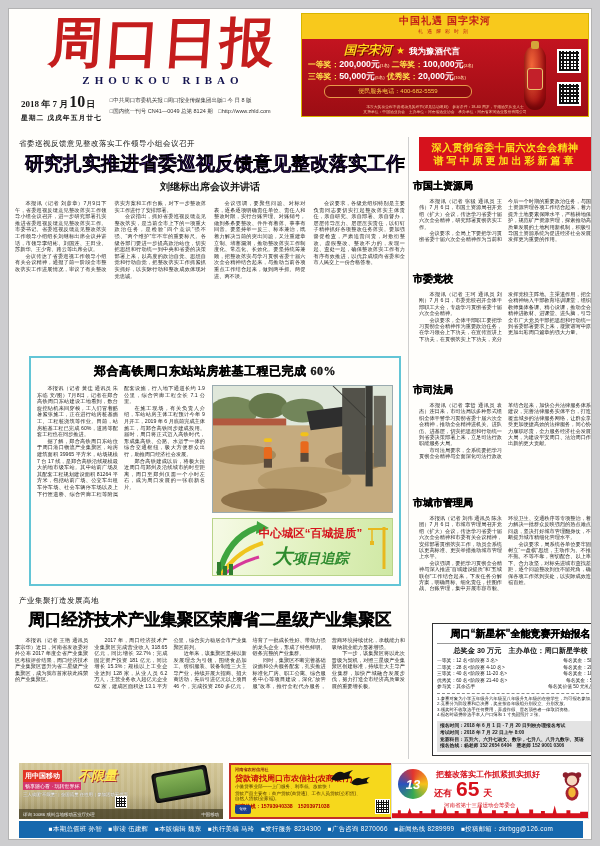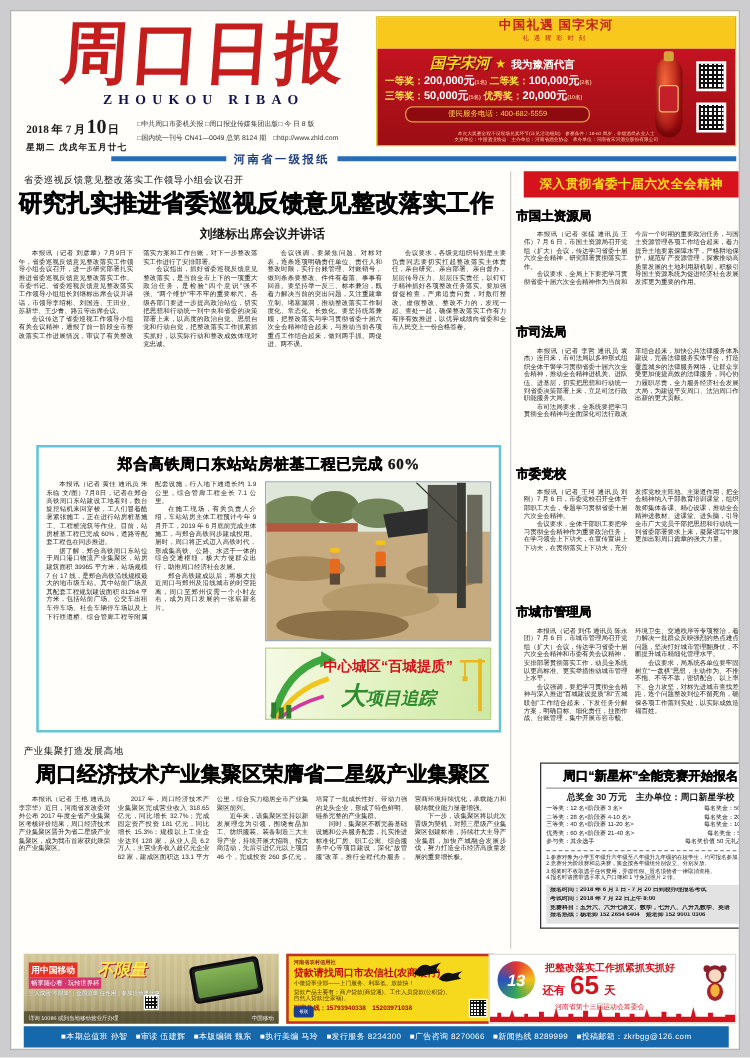--- a/index.html
+++ b/index.html
@@ -65,21 +65,21 @@
 
 .vdivider { position:absolute; left:399px; top:128px; width:1px; height:622px; background:#cfcfcf; }
 
 
 .body { text-align:justify; color:#262626; word-break:break-all; }
 .body p { text-indent:2em; margin:0; }
 
 
 .leftcol { position:absolute; left:6px; top:128px; width:390px; }
 .kicker { font-size:7.5px; color:#111; margin:2px 0 3px 4px; letter-spacing:.5px; }
-.headline { font-size:19px; line-height:24px; font-weight:900; text-align:left; color:#0f172a;
+.headline { font-size:19px; line-height:24px; font-weight:900; text-align:right; color:#6d28d9;
   -webkit-text-stroke:.4px #000; white-space:nowrap; }
 .subhead { font-size:10px; font-weight:700; text-align:center; margin:4px 0 6px; }
 .cols4 { column-count:4; column-gap:8px; font-size:5.2px; line-height:6.6px; height:148px; overflow:hidden; }
 
 .art-b { margin:8px 0 0 14px; width:372px; border:2px solid #63c5d6; padding:4px 6px 5px; }
 .art-b h2 { font-size:12px; font-weight:900; text-align:center; letter-spacing:.5px;
   -webkit-text-stroke:.3px #000; margin:1px 0 5px; white-space:nowrap; }
 .art-b .pct { font-family:"Liberation Serif","DejaVu Serif",serif; }
 .b-flex { display:flex; gap:7px; height:194px; }
 .b-text { width:168px; column-count:2; column-gap:6px; font-size:5.2px; line-height:6.6px;
@@ -228,26 +228,20 @@
         <span>2018 年 7 月</span><span class="day">10</span><span>日</span>
       </div>
       <div class="date-sub">星期二 戊戌年五月廿七</div>
     </div>
     <div class="pub-info">
       <div>□中共周口市委机关报 □周口报业传媒集团出版□ 今 日 8 版</div>
       <div>□国内统一刊号 CN41—0049 总第 8124 期　□http://www.zhld.com</div>
     </div>
   </div>
 
-  <div class="grade-band">
-    <span class="gb-spacer"></span>
-    <span class="gb-bar gb-left"></span>
-    <span class="gb-label">河南省一级报纸</span>
-    <span class="gb-bar gb-right"></span>
-  </div>
 
   <div class="vdivider"></div>
 
   <main class="leftcol">
     <article>
       <div class="kicker">省委巡视反馈意见整改落实工作领导小组会议召开</div>
       <h1 class="headline">研究扎实推进省委巡视反馈意见整改落实工作</h1>
       <div class="subhead">刘继标出席会议并讲话</div>
       <div class="body cols4">
             <p>本报讯（记者 刘彦章）7月9日下午，省委巡视反馈意见整改落实工作领导小组会议召开，进一步研究部署扎实推进省委巡视反馈意见整改落实工作。市委书记、省委巡视反馈意见整改落实工作领导小组组长刘继标出席会议并讲话，市领导李绍彬、刘国连、王田业、苏新华、王少青、路云等出席会议。</p>
@@ -327,41 +321,42 @@
             <p>近年来，该集聚区坚持以新发展理念为引领，围绕食品加工、纺织服装、装备制造三大主导产业，持续开展大招商、招大商活动，先后引进亿元以上项目 46 个，完成投资 260 多亿元，培育了一批成长性好、带动力强的龙头企业，形成了特色鲜明、链条完整的产业集群。</p>
             <p>同时，集聚区不断完善基础设施和公共服务配套，扎实推进标准化厂房、职工公寓、综合服务中心等项目建设，深化“放管服”改革，推行全程代办服务，营商环境持续优化，承载能力和吸纳就业能力显著增强。</p>
             <p>下一步，该集聚区将以此次晋级为契机，对照三星级产业集聚区创建标准，持续壮大主导产业集群，加快产城融合发展步伐，努力打造全市经济高质量发展的重要增长极。</p>
           </div>
     </article>
   </main>
 
   <aside class="rightcol">
     <div class="rail-banner">
       <div class="rb1">深入贯彻省委十届六次全会精神</div>
+      <div class="rb2">谱写中原更加出彩新篇章</div>
     </div>
 
     <section>
       <h3>市国土资源局</h3>
       <div class="body rc-body h-guotu">
             <p>本报讯（记者 张猛 通讯员 王伟）7 月 6 日，市国土资源局召开党组（扩大）会议，传达学习省委十届六次全会精神，研究部署贯彻落实工作。</p>
             <p>会议要求，全局上下要把学习贯彻省委十届六次全会精神作为当前和今后一个时期的重要政治任务，与国土资源管理各项工作结合起来，着力提升土地要素保障水平，严格耕地保护，规范矿产资源管理，探索推动高质量发展的土地利用新机制，积极引导国土资源系统为促进经济社会发展发挥更为重要的作用。</p>
+          </div>
+    </section>
+    <section>
+      <h3>市委党校</h3>
+      <div class="body rc-body h-dangxiao">
+            <p>本报讯（记者 王珂 通讯员 刘刚）7 月 6 日，市委党校召开全体干部职工大会，专题学习贯彻省委十届六次全会精神。</p>
+            <p>会议要求，全体干部职工要把学习贯彻全会精神作为重要政治任务，在学习领会上下功夫，在宣传宣讲上下功夫，在贯彻落实上下功夫，充分发挥党校主阵地、主渠道作用，把全会精神纳入干部教育培训课堂，组织教师集体备课、精心设课，推动全会精神进教材、进课堂、进头脑，引导全市广大党员干部把思想和行动统一到省委部署要求上来，凝聚谱写中原更加出彩周口篇章的强大力量。</p>
           </div>
     </section>
     <section>
       <h3>市司法局</h3>
       <div class="body rc-body h-sifa">
             <p>本报讯（记者 李哲 通讯员 袁杰）连日来，市司法局以多种形式组织全体干警学习贯彻省委十届六次全会精神，推动全会精神进机关、进队伍、进基层，切实把思想和行动统一到省委决策部署上来，立足司法行政职能服务大局。</p>
             <p>市司法局要求，全系统要把学习贯彻全会精神与全面深化司法行政改革结合起来，加快公共法律服务体系建设，完善法律服务实体平台，打造覆盖城乡的法律服务网络，让群众享受更加便捷高效的法律服务，同心协力履职尽责，全力服务经济社会发展大局，为建设平安周口、法治周口作出新的更大贡献。</p>
-          </div>
-    </section>
-    <section>
-      <h3>市委党校</h3>
-      <div class="body rc-body h-dangxiao">
-            <p>本报讯（记者 王珂 通讯员 刘刚）7 月 6 日，市委党校召开全体干部职工大会，专题学习贯彻省委十届六次全会精神。</p>
-            <p>会议要求，全体干部职工要把学习贯彻全会精神作为重要政治任务，在学习领会上下功夫，在宣传宣讲上下功夫，在贯彻落实上下功夫，充分发挥党校主阵地、主渠道作用，把全会精神纳入干部教育培训课堂，组织教师集体备课、精心设课，推动全会精神进教材、进课堂、进头脑，引导全市广大党员干部把思想和行动统一到省委部署要求上来，凝聚谱写中原更加出彩周口篇章的强大力量。</p>
           </div>
     </section>
     <section>
       <h3>市城市管理局</h3>
       <div class="body rc-body h-chengguan">
             <p>本报讯（记者 刘伟 通讯员 陈永团）7 月 6 日，市城市管理局召开党组（扩大）会议，传达学习省委十届六次全会精神和市委有关会议精神，安排部署贯彻落实工作，动员全系统以更高标准、更实举措推动城市管理上水平。</p>
             <p>会议强调，要把学习贯彻全会精神与深入推进“百城建设提质”和“五城联创”工作结合起来，下发任务分解方案，明确目标、细化责任，挂图作战、台账管理，集中开展市容市貌、环境卫生、交通秩序等专项整治，着力解决一批群众反映强烈的热点难点问题，坚决打好城市管理翻身仗，不断提升城市精细化管理水平。</p>
             <p>会议要求，局系统各单位要牢固树立“一盘棋”思想，主动作为、不推不拖、不等不靠，密切配合、以上率下、合力攻坚，对标先进城市查找差距，逐个问题整改到位不留死角，确保各项工作落到实处，以实际成效造福百姓。</p>
           </div>
     </section>

